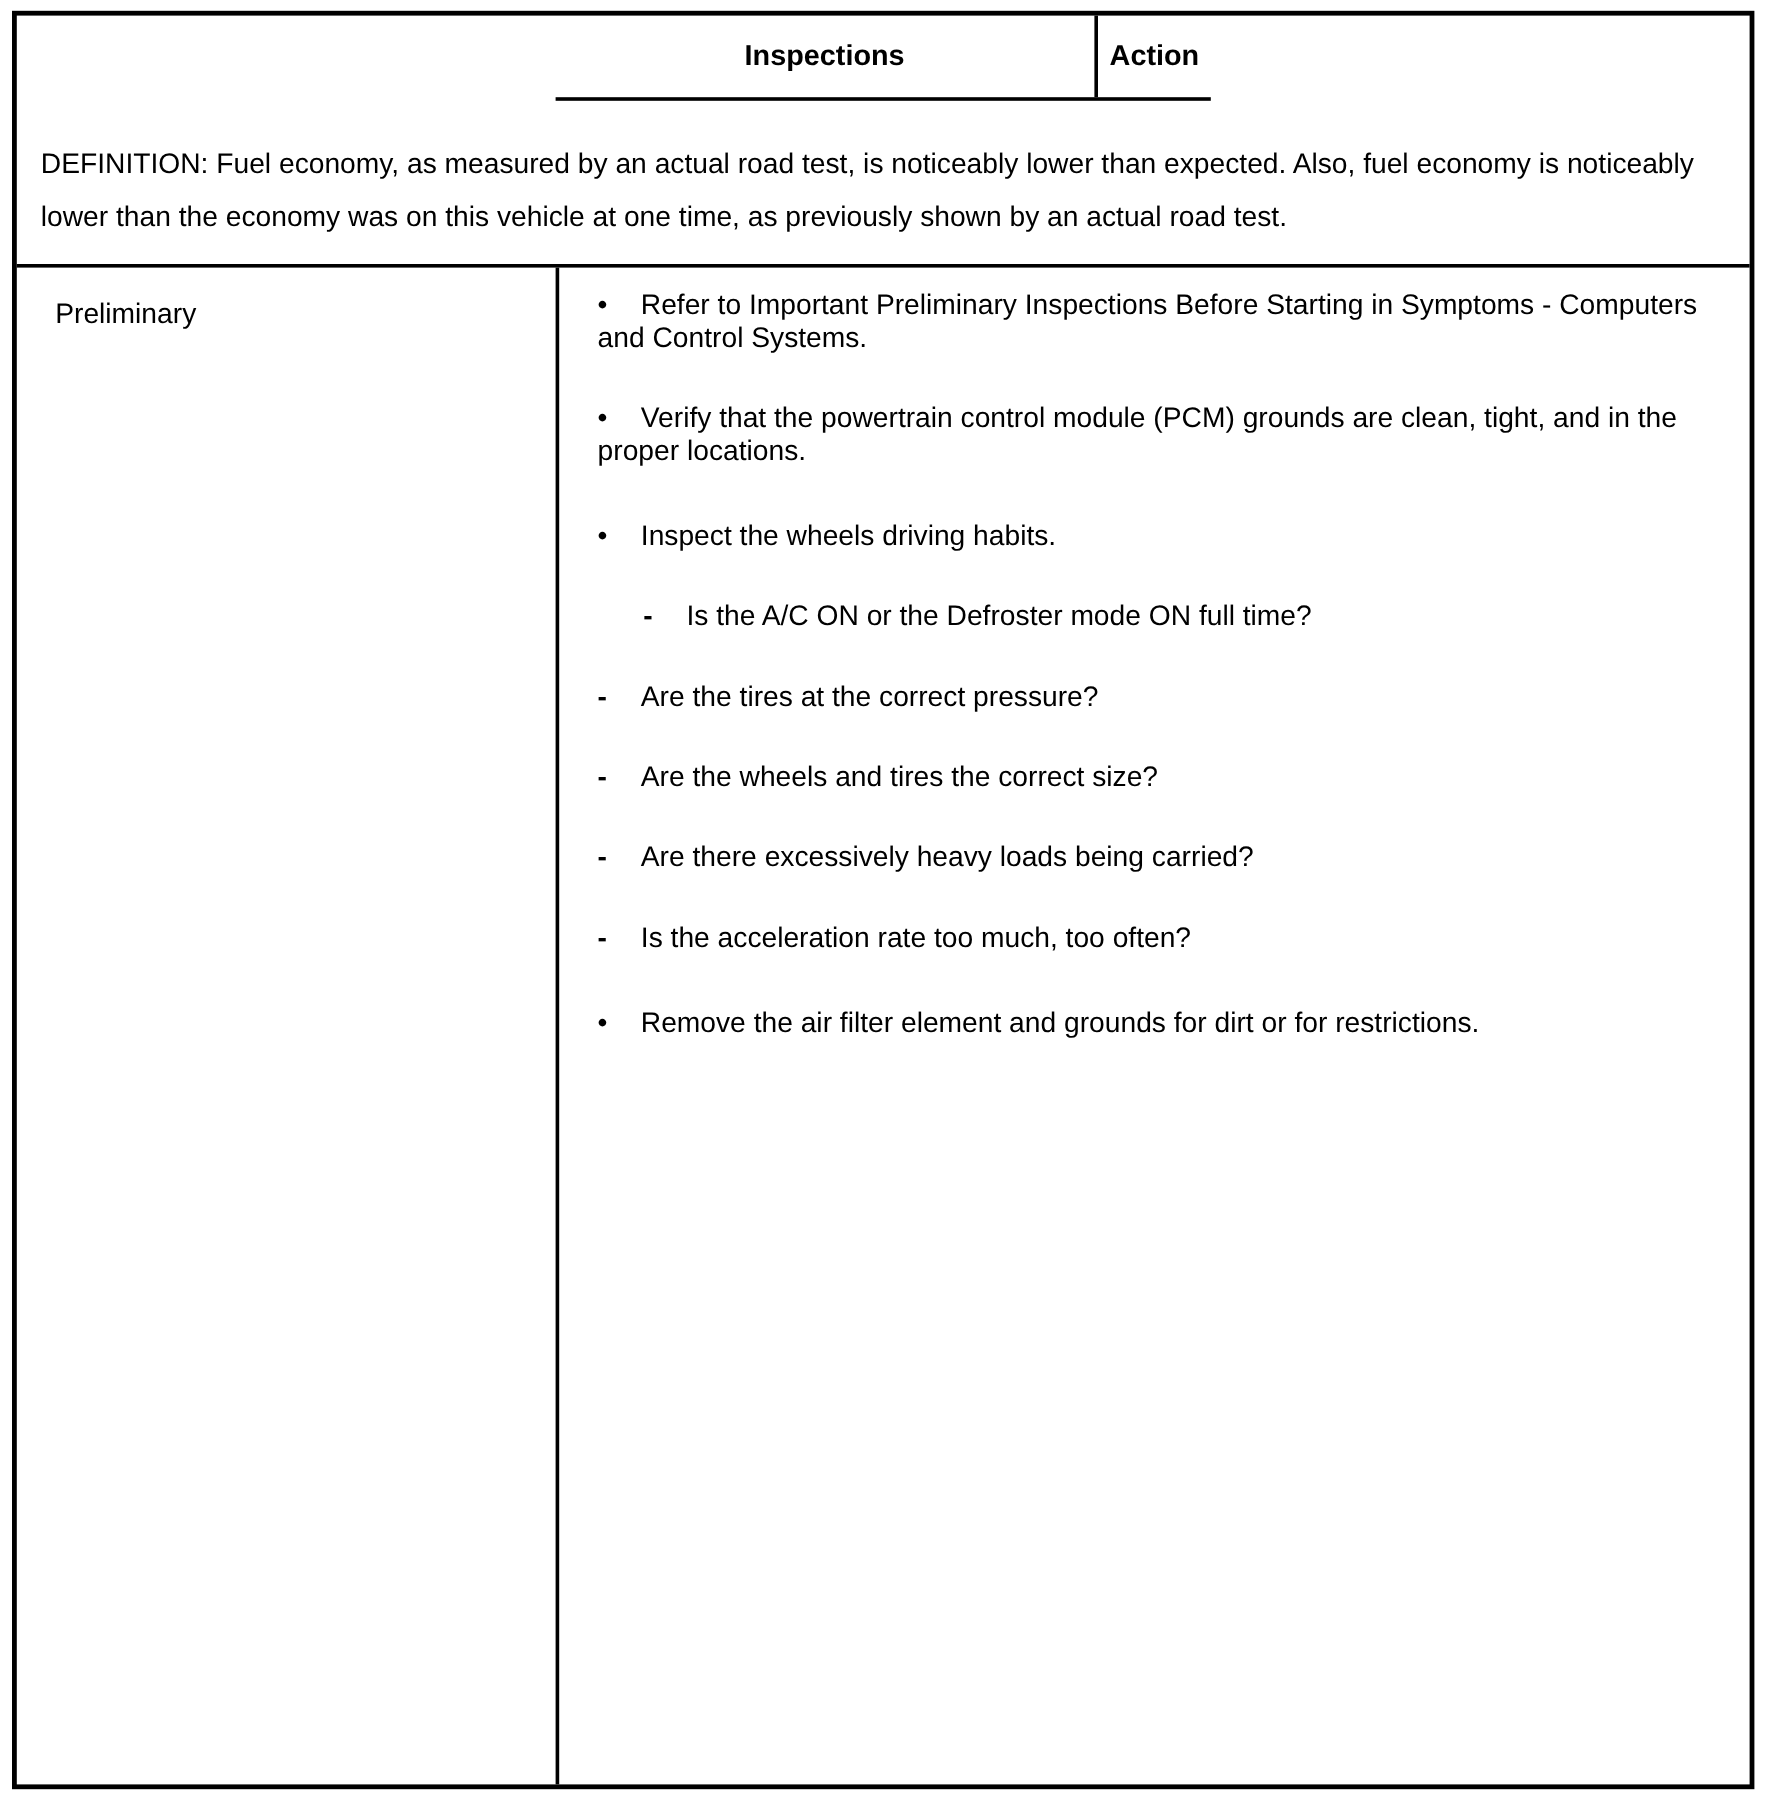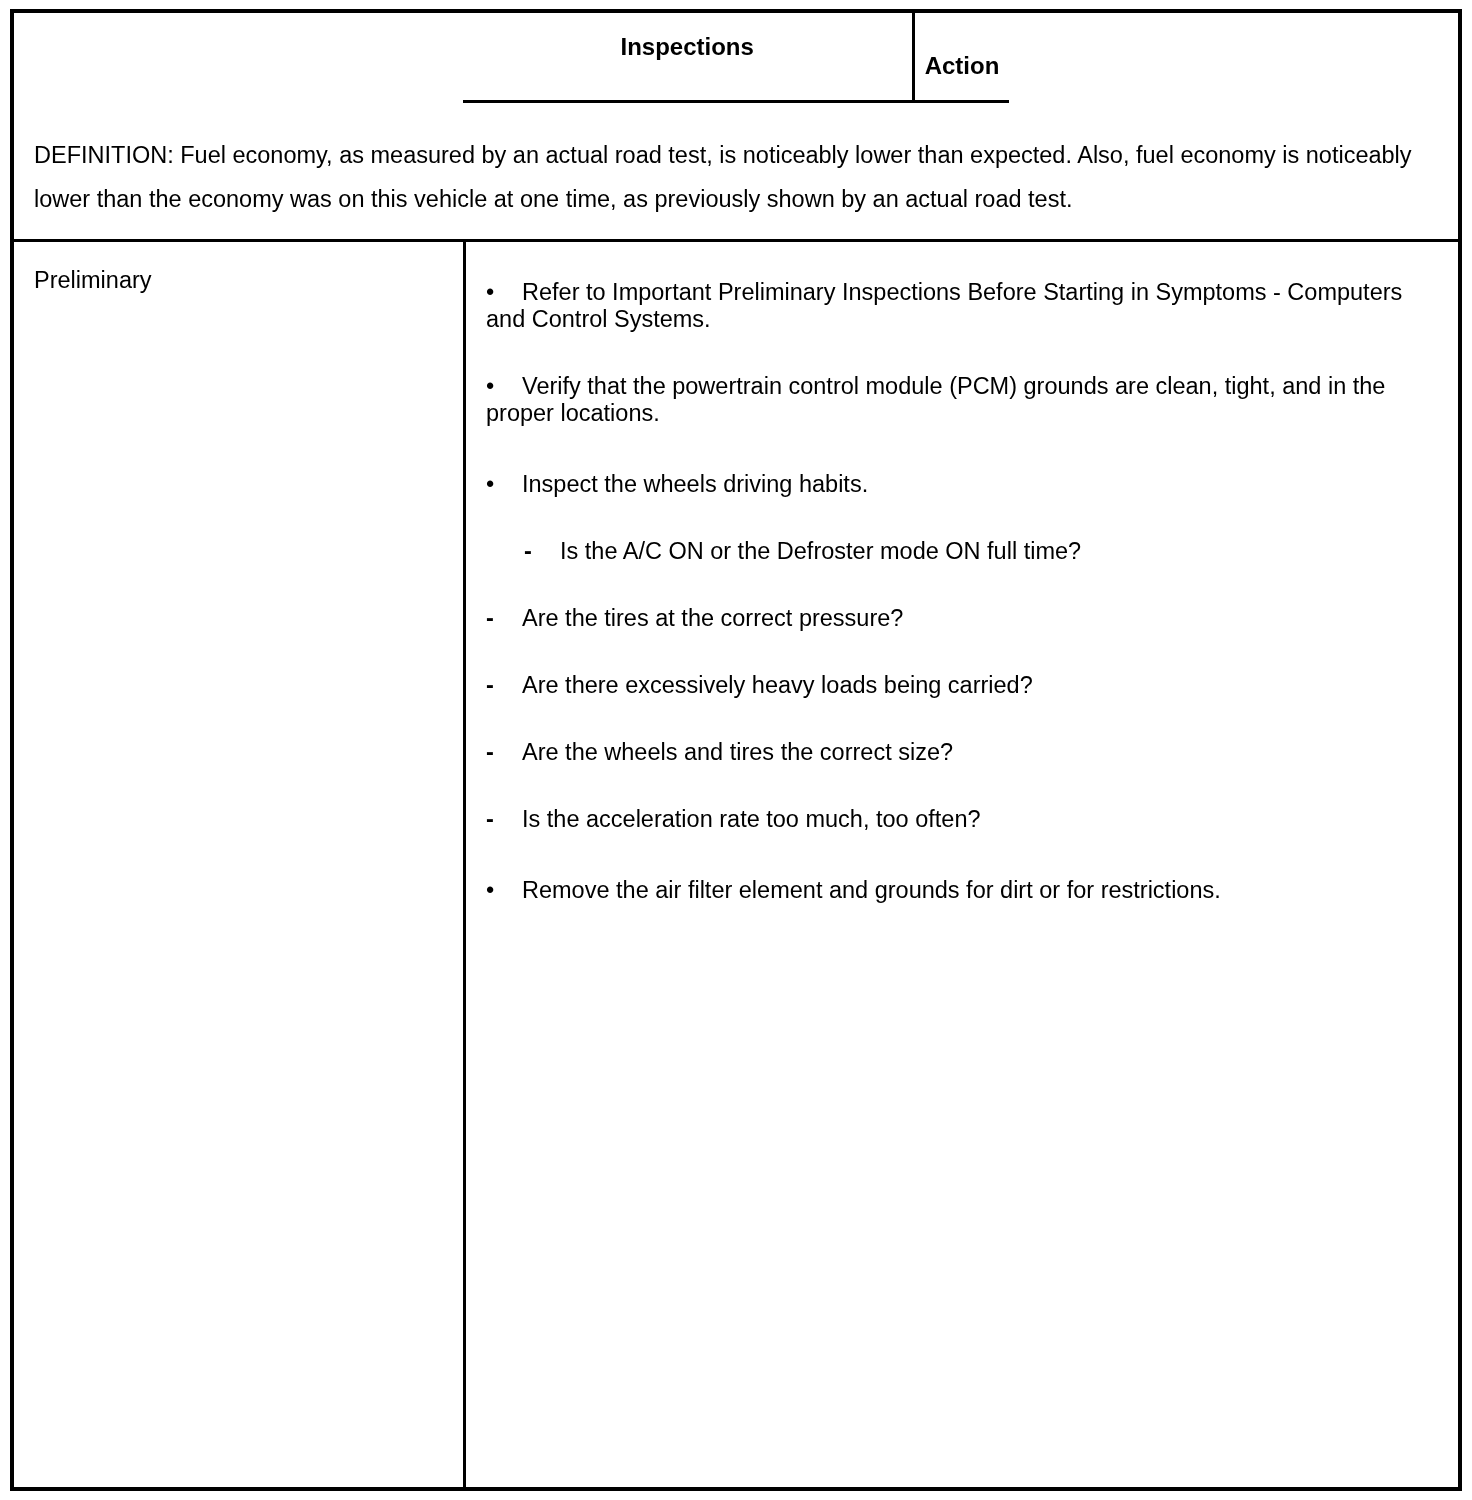--- a/index.html
+++ b/index.html
@@ -33,36 +33,35 @@
     text-align: center;
     padding: 20px 10px;
   }
   .col-left {
     width: 452px;
     flex: 0 0 452px;
     border-right: 3px solid #000000;
   }
   .col-right {
     flex: 1 1 auto;
-    margin-top: 19px;
   }
   .definition-row {
     flex: 0 0 auto;
     border-bottom: 3px solid #000000;
     padding: 30px 20px 18px 20px;
     font-size: 23.5px;
     line-height: 44px;
   }
   .body-row {
     flex: 1 1 auto;
     display: flex;
     min-height: 0;
   }
   .body-cell {
-    padding: 18px 20px;
+    padding: 18px 32px;
     font-size: 23.5px;
   }
   .inspection-cell {
     line-height: 40px;
   }
   .action-cell {
     line-height: 27px;
   }
   .action-item {
     margin-bottom: 40px;
@@ -117,25 +116,25 @@
 
         <div class="action-item indent-1">
           <span class="marker dash">-</span><span>Is the A/C ON or the Defroster mode ON full time?</span>
         </div>
 
         <div class="action-item">
           <span class="marker dash">-</span><span>Are the tires at the correct pressure?</span>
         </div>
 
         <div class="action-item">
-          <span class="marker dash">-</span><span>Are there excessively heavy loads being carried?</span>
+          <span class="marker dash">-</span><span>Are the wheels and tires the correct size?</span>
         </div>
 
         <div class="action-item">
-          <span class="marker dash">-</span><span>Are the wheels and tires the correct size?</span>
+          <span class="marker dash">-</span><span>Are there excessively heavy loads being carried?</span>
         </div>
 
         <div class="action-item">
           <span class="marker dash">-</span><span>Is the acceleration rate too much, too often?</span>
         </div>
 
         <div class="action-item gap-large">
           <span class="marker">•</span><span>Remove the air filter element and grounds for dirt or for restrictions.</span>
         </div>
 

